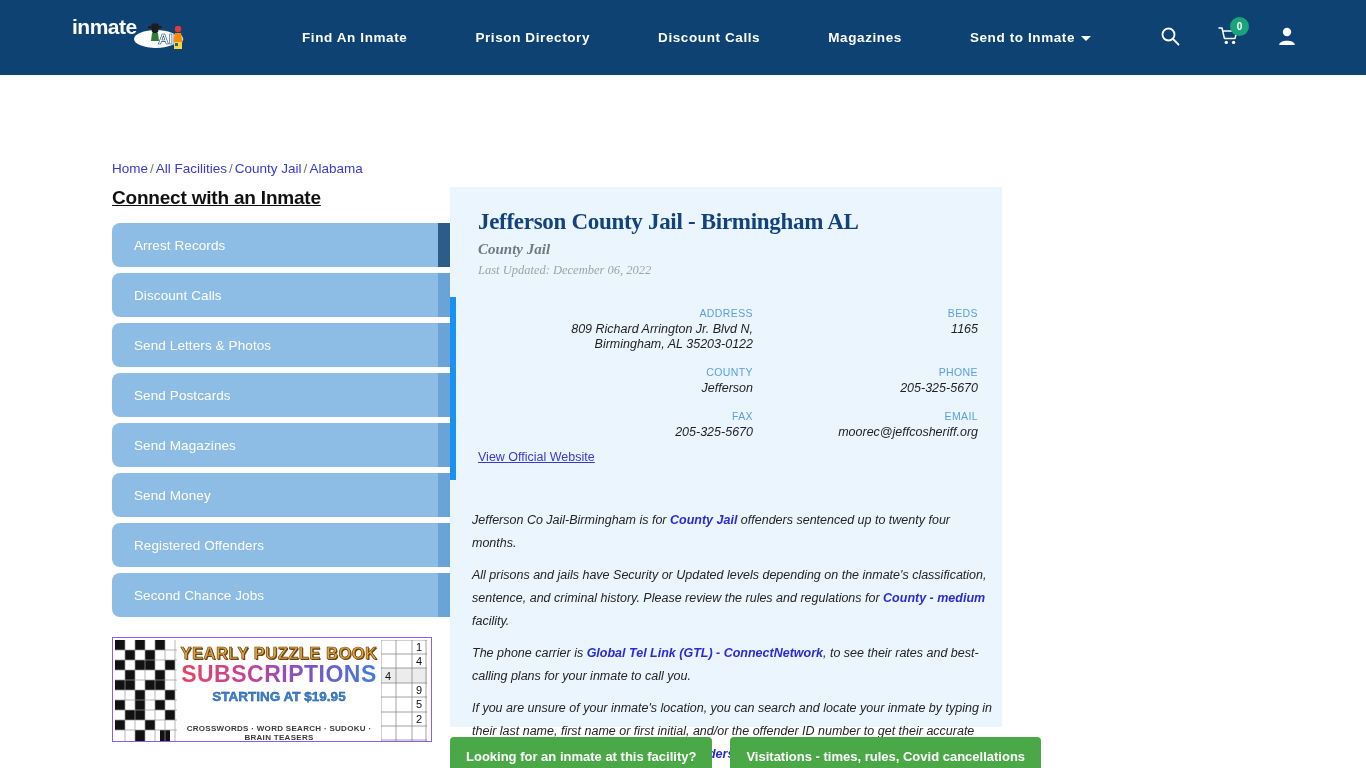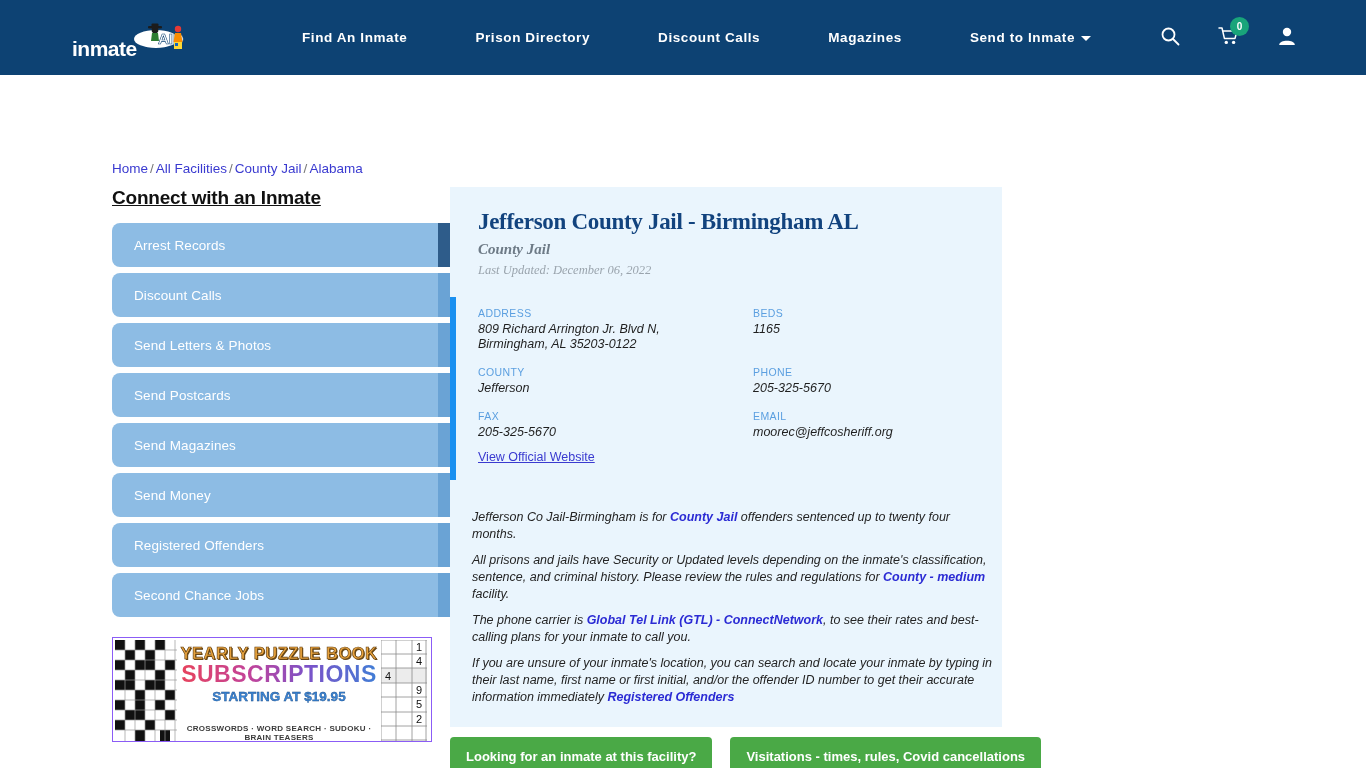--- a/index.html
+++ b/index.html
@@ -16,21 +16,21 @@
     height: 75px;
     background: #0d4273;
     display: flex;
     align-items: center;
     position: relative;
   }
   .logo-wrap {
     margin-left: 72px;
     width: 124px; height: 46px;
     position: relative;
-    display: flex; align-items: flex-end;
+    display: flex; align-items: flex-start;
   }
   .logo-text {
     font-weight: bold;
     font-size: 21px;
     color: #ffffff;
     letter-spacing: -0.5px;
     position: relative;
     z-index: 2;
   }
   .logo-aid {
@@ -238,20 +238,21 @@
     background: #1a90f0;
   }
 
   .info-grid {
     position: absolute;
     left: 28px; top: 120px;
     width: 500px;
     display: grid;
     grid-template-columns: 275px 1fr;
     row-gap: 0px;
+    text-align: right;
   }
   .info-block { margin-bottom: 14px; }
   .info-label {
     font-size: 10.5px;
     color: #5b9fe0;
     letter-spacing: 0.4px;
     margin-bottom: 3px;
   }
   .info-value {
     font-size: 12.5px;
@@ -270,21 +271,21 @@
 
   .desc {
     position: absolute;
     left: 22px; top: 322px;
     width: 524px;
   }
   .desc p {
     font-size: 12.5px;
     font-style: italic;
     color: #242424;
-    line-height: 17px;
+    line-height: 23px;
     margin-bottom: 9px;
   }
   .desc a {
     color: #2b2bd4;
     font-weight: bold;
     text-decoration: none;
     cursor: pointer;
   }
 
   

